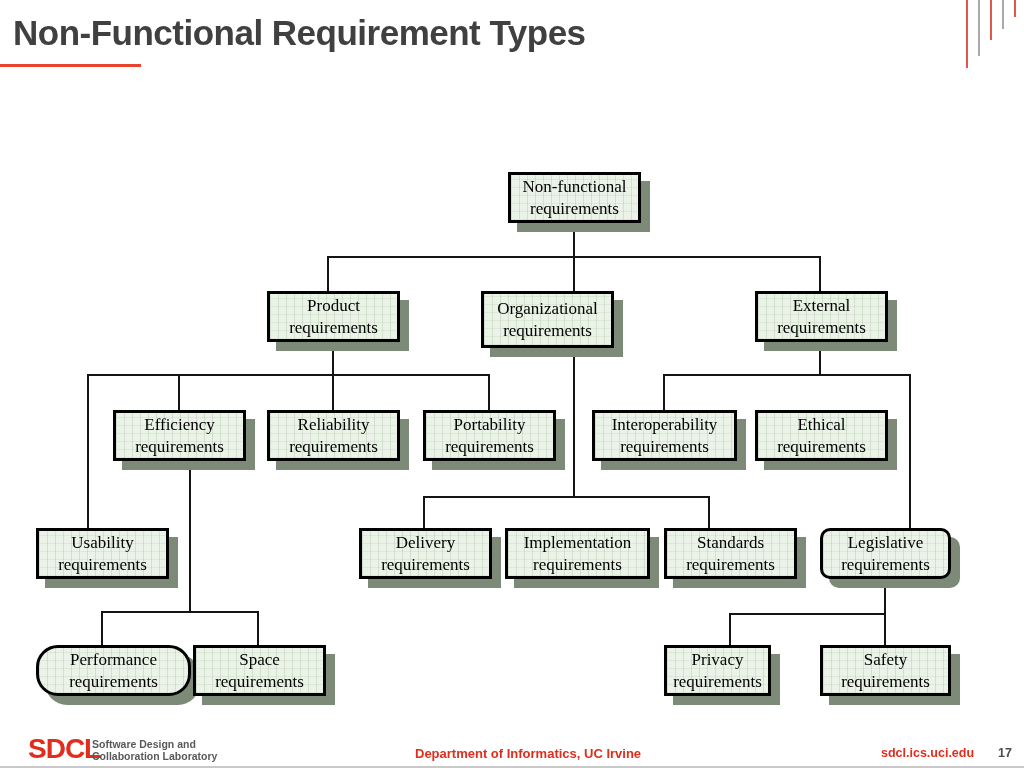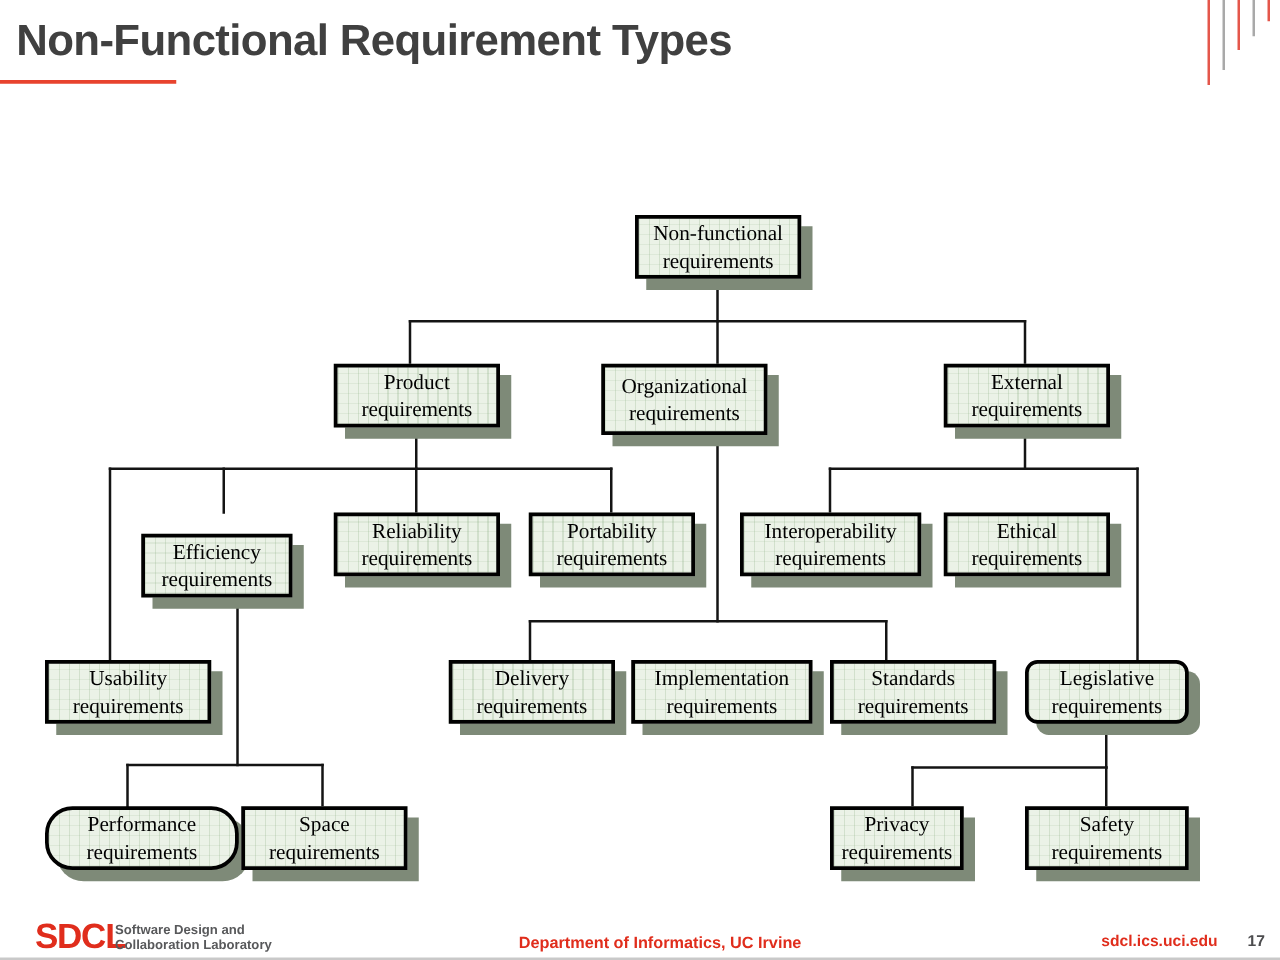--- a/index.html
+++ b/index.html
@@ -123,21 +123,21 @@
   <div class="node" style="left:508px;top:172px;width:133px;height:51px;">Non-functional
 requirements</div>
 
   <div class="node" style="left:267px;top:291px;width:133px;height:51px;">Product
 requirements</div>
   <div class="node" style="left:481px;top:291px;width:133px;height:57px;">Organizational
 requirements</div>
   <div class="node" style="left:755px;top:291px;width:133px;height:51px;">External
 requirements</div>
 
-  <div class="node" style="left:113px;top:427px;width:121px;height:51px;">Efficiency
+  <div class="node" style="left:113px;top:410px;width:133px;height:51px;">Efficiency
 requirements</div>
   <div class="node" style="left:267px;top:410px;width:133px;height:51px;">Reliability
 requirements</div>
   <div class="node" style="left:423px;top:410px;width:133px;height:51px;">Portability
 requirements</div>
   <div class="node" style="left:592px;top:410px;width:145px;height:51px;">Interoperability
 requirements</div>
   <div class="node" style="left:755px;top:410px;width:133px;height:51px;">Ethical
 requirements</div>
 

